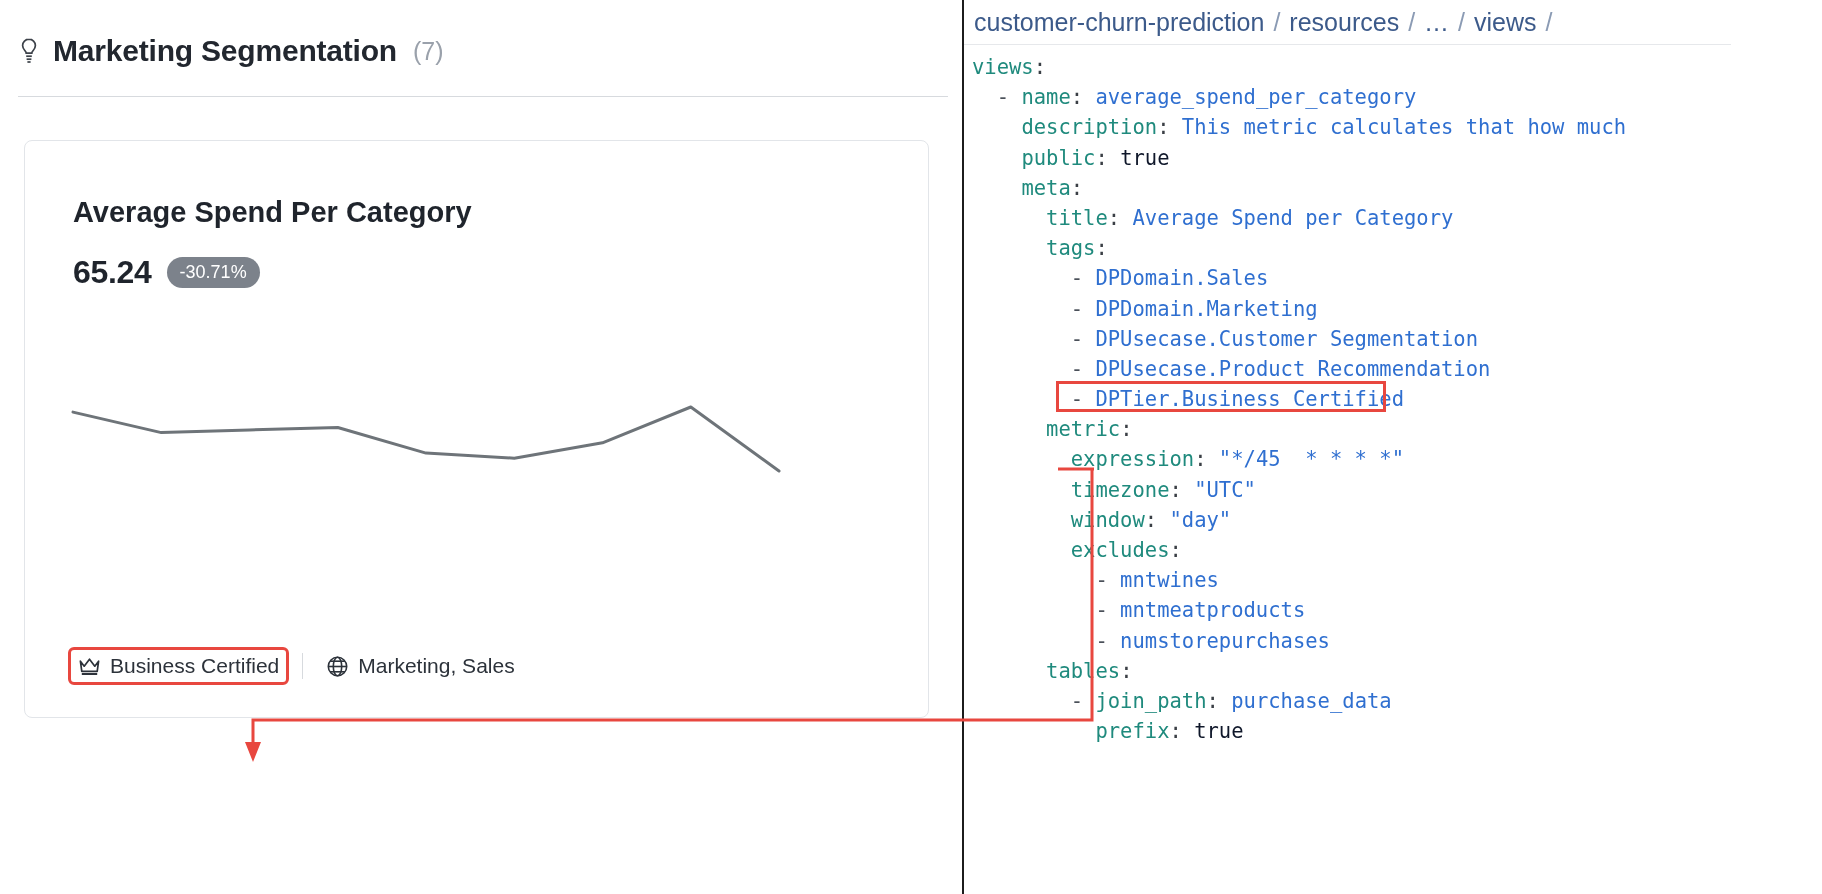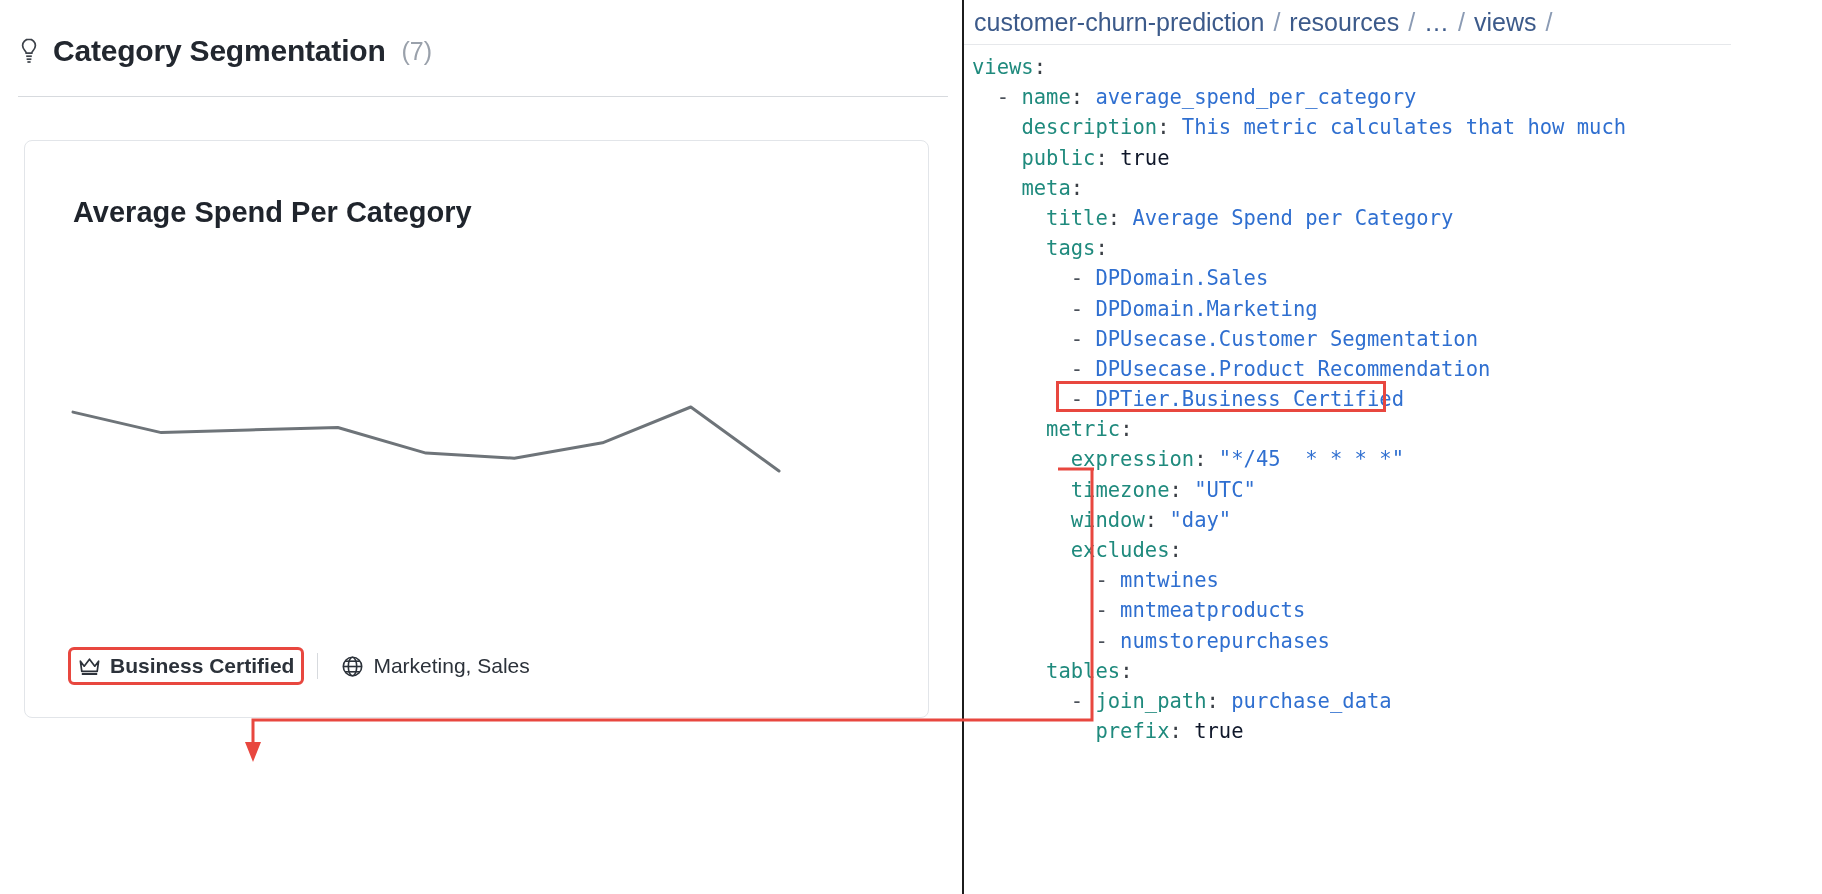--- a/index.html
+++ b/index.html
@@ -151,21 +151,20 @@
   .badge-icon {
     display: inline-flex;
     align-items: center;
     justify-content: center;
     color: #2c323a;
   }
   #badge-tier {
     outline: 3px solid #e8473f;
     outline-offset: 2px;
     border-radius: 1px;
-    font-weight: bold;
   }
   #badge-divider {
     width: 1px;
     height: 26px;
     background: #d7dade;
     margin: 0 18px;
   }
 
   
   #right-panel {
@@ -252,30 +251,34 @@
 
     <div id="section-header">
       <span class="bulb-icon">
         <svg width="20" height="28" viewBox="0 0 20 28" fill="none" stroke="#3c4149" stroke-width="1.7">
           <path d="M10 2.2c-3.6 0-6.4 2.8-6.4 6.3 0 2.5 1.3 4 2.4 5.3.7.8 1.2 1.5 1.2 2.4h5.6c0-.9.5-1.6 1.2-2.4 1.1-1.3 2.4-2.8 2.4-5.3 0-3.5-2.8-6.3-6.4-6.3z"></path>
           <line x1="7.2" y1="19.2" x2="12.8" y2="19.2"></line>
           <line x1="7.6" y1="22.2" x2="12.4" y2="22.2"></line>
           <line x1="8.4" y1="25" x2="11.6" y2="25"></line>
         </svg>
       </span>
-      <span id="section-title">Category Segmentation</span>
+      <span id="section-title">Marketing Segmentation</span>
       <span id="section-count">(7)</span>
     </div>
 
     <div id="header-rule"></div>
 
     <div id="metric-card">
 
       <div id="card-title">Average Spend Per Category</div>
 
+      <div id="value-row">
+        <span id="metric-value">65.24</span>
+        <span id="delta-badge">-30.71%</span>
+      </div>
 
       <div id="sparkline-wrap">
         <svg id="sparkline-svg" width="710" height="80" viewBox="0 0 710 80" preserveAspectRatio="none">
           <polyline id="sparkline-path" fill="none" stroke="#6e7479" stroke-width="3" stroke-linejoin="round" stroke-linecap="round" points="2.0,13.1 90.3,33.6 178.5,31.0 266.8,28.5 355.0,54.1 443.3,59.2 531.5,43.8 619.8,8.0 708.0,72.0"></polyline>
         </svg>
       </div>
 
 
       <div id="badge-row">
         <span class="card-badge" id="badge-tier">

